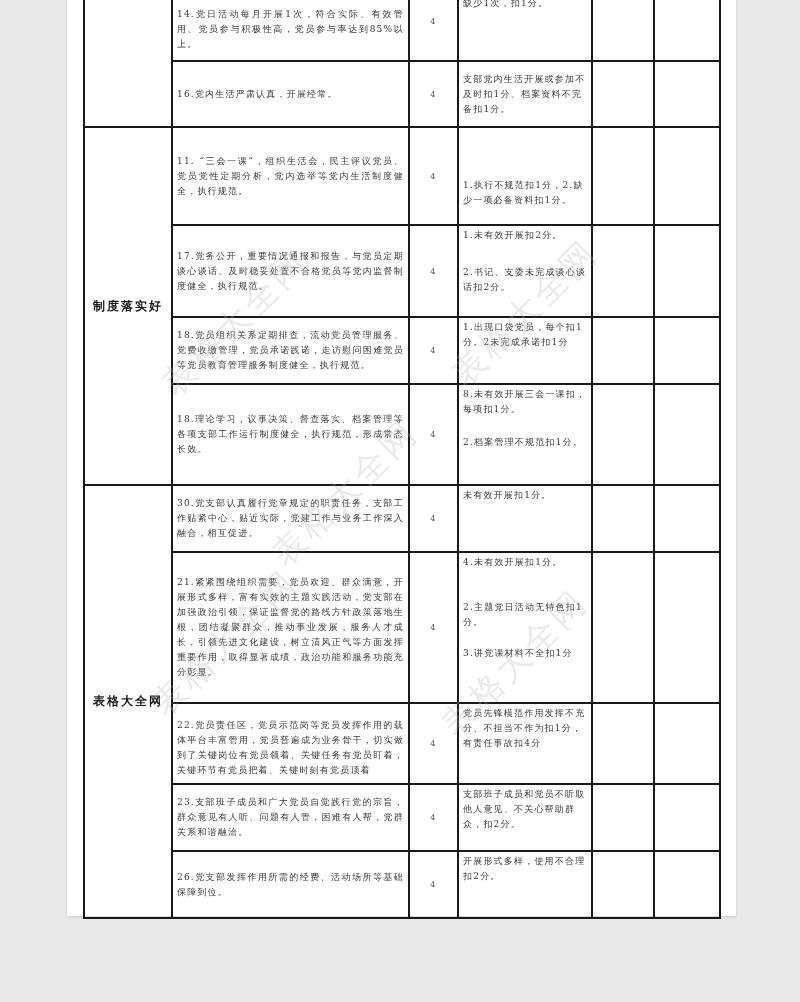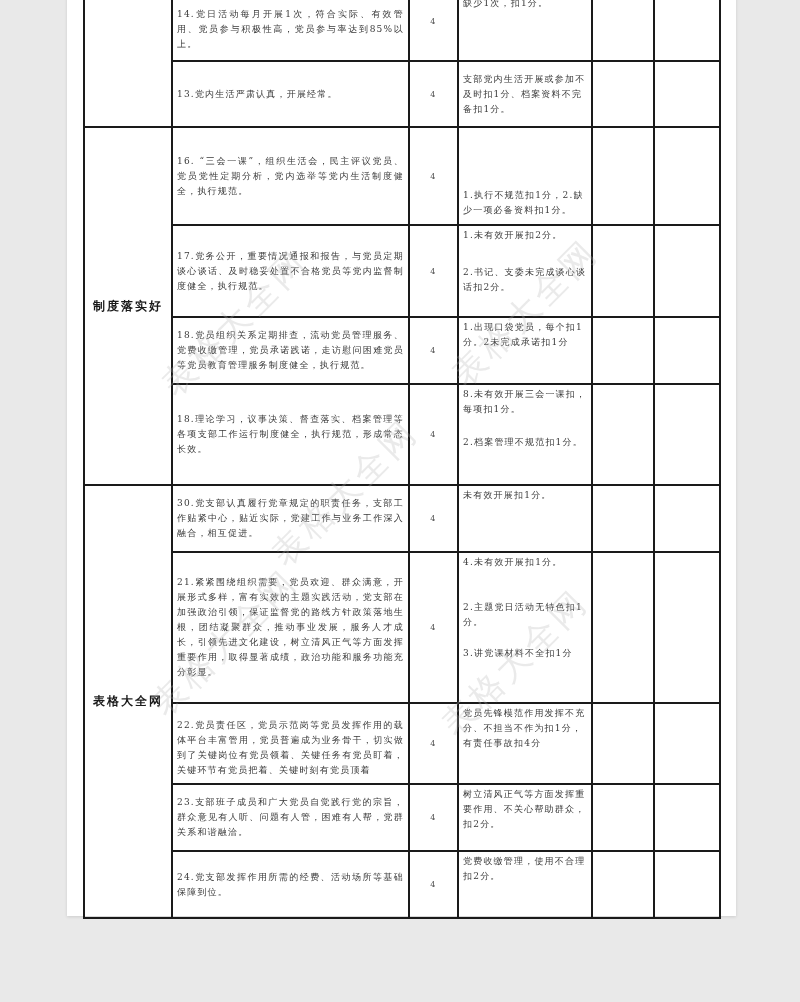--- a/index.html
+++ b/index.html
@@ -100,34 +100,34 @@
       <td class="content" style="vertical-align:bottom;padding-bottom:8px">14.党日活动每月开展1次，符合实际、有效管用、党员参与积极性高，党员参与率达到85%以上。</td>
       <td class="score">4</td>
       <td class="rule">
           <p style="margin-top:12px">缺少1次，扣1分。</p>
         </td>
       <td></td>
       <td></td>
     </tr>
 
     <tr style="height:66px">
-      <td class="content">13.党内生活严肃认真，开展经常。</td>
+      <td class="content">16.党内生活严肃认真，开展经常。</td>
       <td class="score">4</td>
       <td class="rule mid">
           <p>支部党内生活开展或参加不及时扣1分、档案资料不完备扣1分。</p>
         </td>
       <td></td>
       <td></td>
     </tr>
 
     <tr style="height:98px">
       <td class="cat" rowspan="4">制度落实好</td>
-      <td class="content">16. “三会一课”，组织生活会，民主评议党员、党员党性定期分析，党内选举等党内生活制度健全，执行规范。</td>
-      <td class="score">4</td>
-      <td class="rule" style="vertical-align:bottom;padding-bottom:6px">
+      <td class="content">11. “三会一课”，组织生活会，民主评议党员、党员党性定期分析，党内选举等党内生活制度健全，执行规范。</td>
+      <td class="score">4</td>
+      <td class="rule" style="vertical-align:bottom;padding-bottom:16px">
           <p>1.执行不规范扣1分，2.缺少一项必备资料扣1分。</p>
         </td>
       <td></td>
       <td></td>
     </tr>
 
     <tr style="height:92px">
       <td class="content">17.党务公开，重要情况通报和报告，与党员定期谈心谈话、及时稳妥处置不合格党员等党内监督制度健全，执行规范。</td>
       <td class="score">4</td>
       <td class="rule">
@@ -195,31 +195,31 @@
           <p>党员先锋模范作用发挥不充分、不担当不作为扣1分，有责任事故扣4分</p>
         </td>
       <td></td>
       <td></td>
     </tr>
 
     <tr style="height:67px">
       <td class="content">23.支部班子成员和广大党员自觉践行党的宗旨，群众意见有人听、问题有人管，困难有人帮，党群关系和谐融洽。</td>
       <td class="score">4</td>
       <td class="rule">
-          <p>树立清风正气等方面发挥重要作用、不关心帮助群众，扣2分。</p>
-        </td>
-      <td></td>
-      <td></td>
-    </tr>
-
-    <tr style="height:67px">
-      <td class="content">24.党支部发挥作用所需的经费、活动场所等基础保障到位。</td>
-      <td class="score">4</td>
-      <td class="rule">
-          <p>党费收缴管理，使用不合理扣2分。</p>
+          <p>支部班子成员和党员不听取他人意见、不关心帮助群众，扣2分。</p>
+        </td>
+      <td></td>
+      <td></td>
+    </tr>
+
+    <tr style="height:67px">
+      <td class="content">26.党支部发挥作用所需的经费、活动场所等基础保障到位。</td>
+      <td class="score">4</td>
+      <td class="rule">
+          <p>开展形式多样，使用不合理扣2分。</p>
         </td>
       <td></td>
       <td></td>
     </tr>
   </tbody>
 </table>
 
 <div class="watermark" style="left:140px;top:300px">表格大全网</div>
 <div class="watermark" style="left:430px;top:290px">表格大全网</div>
 <div class="watermark" style="left:250px;top:470px">表格大全网</div>

